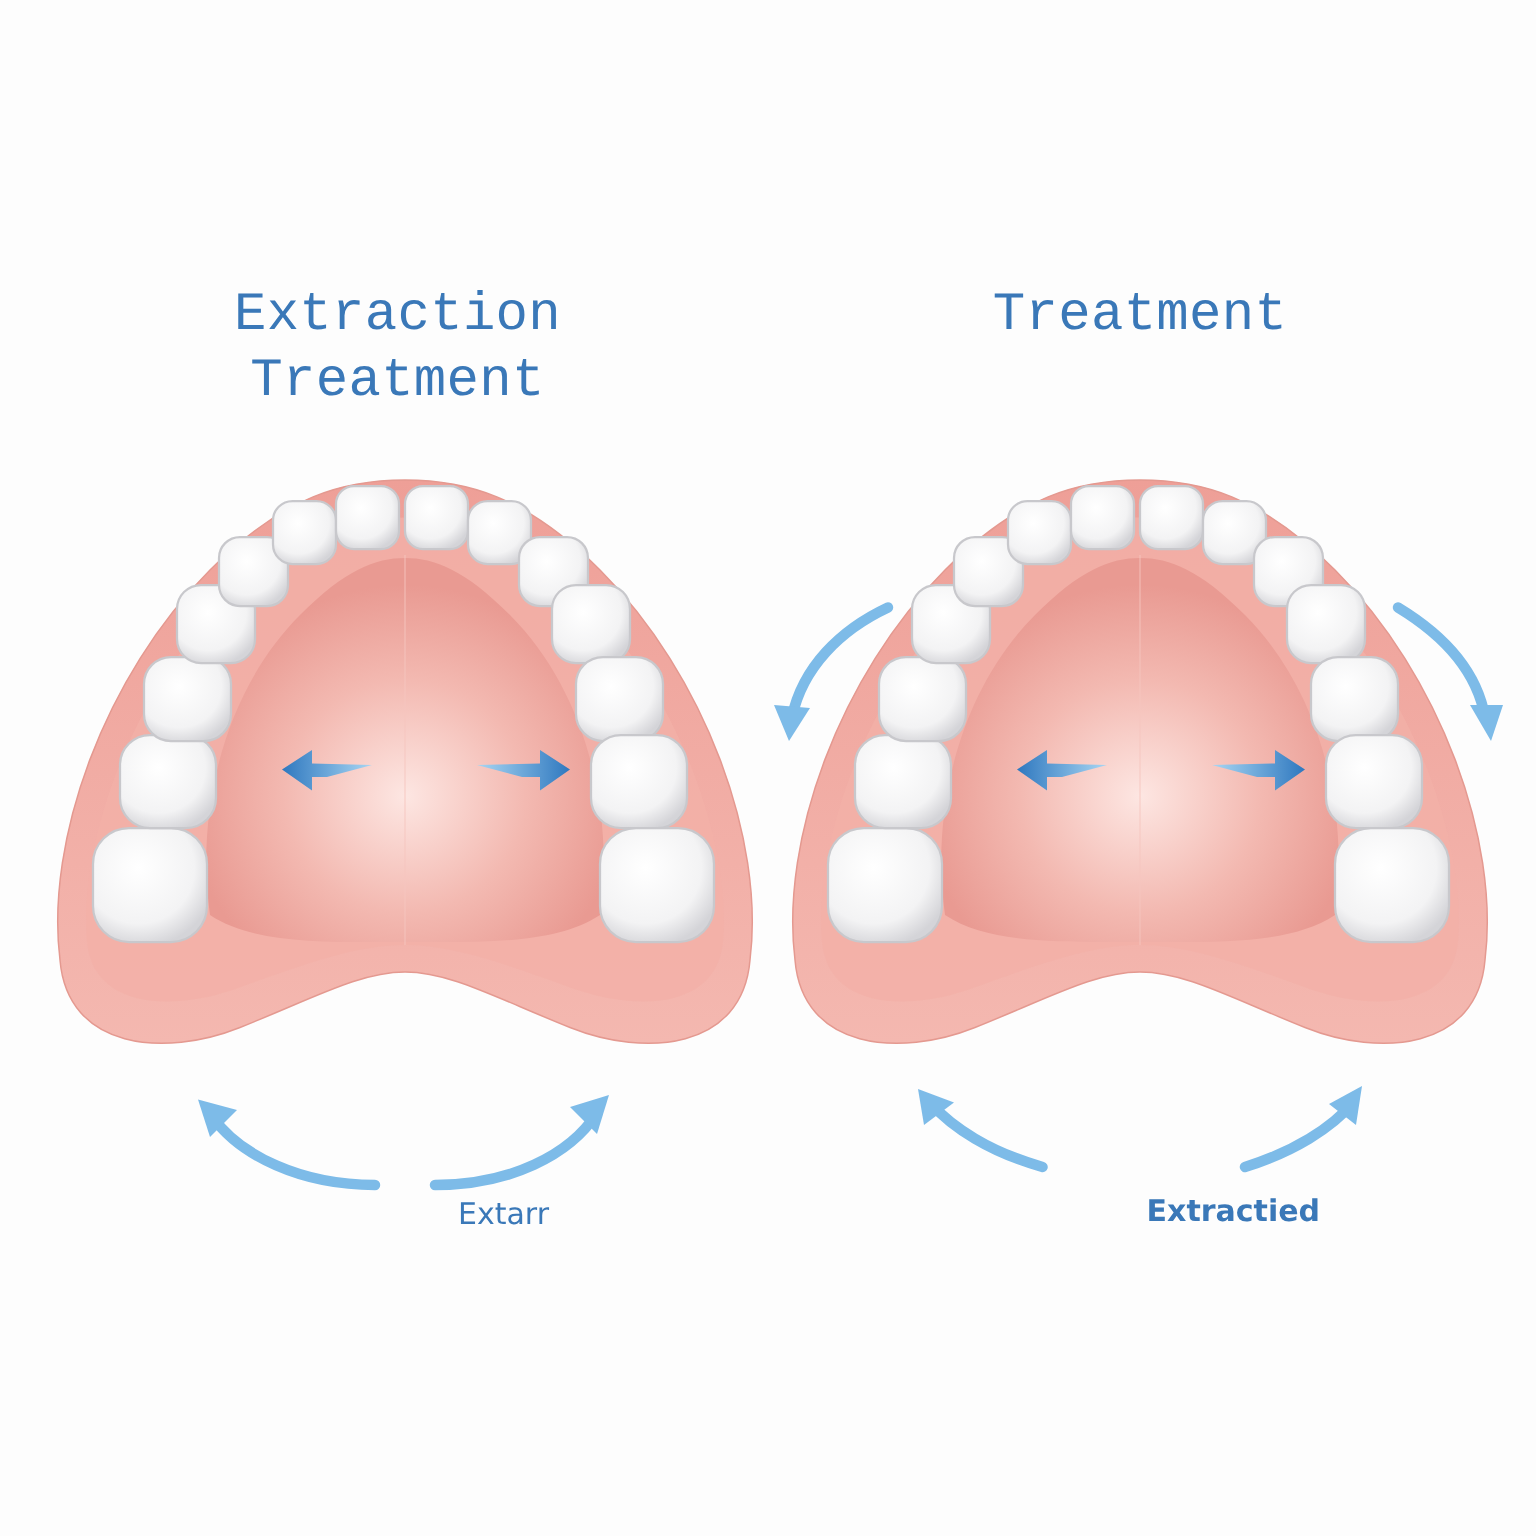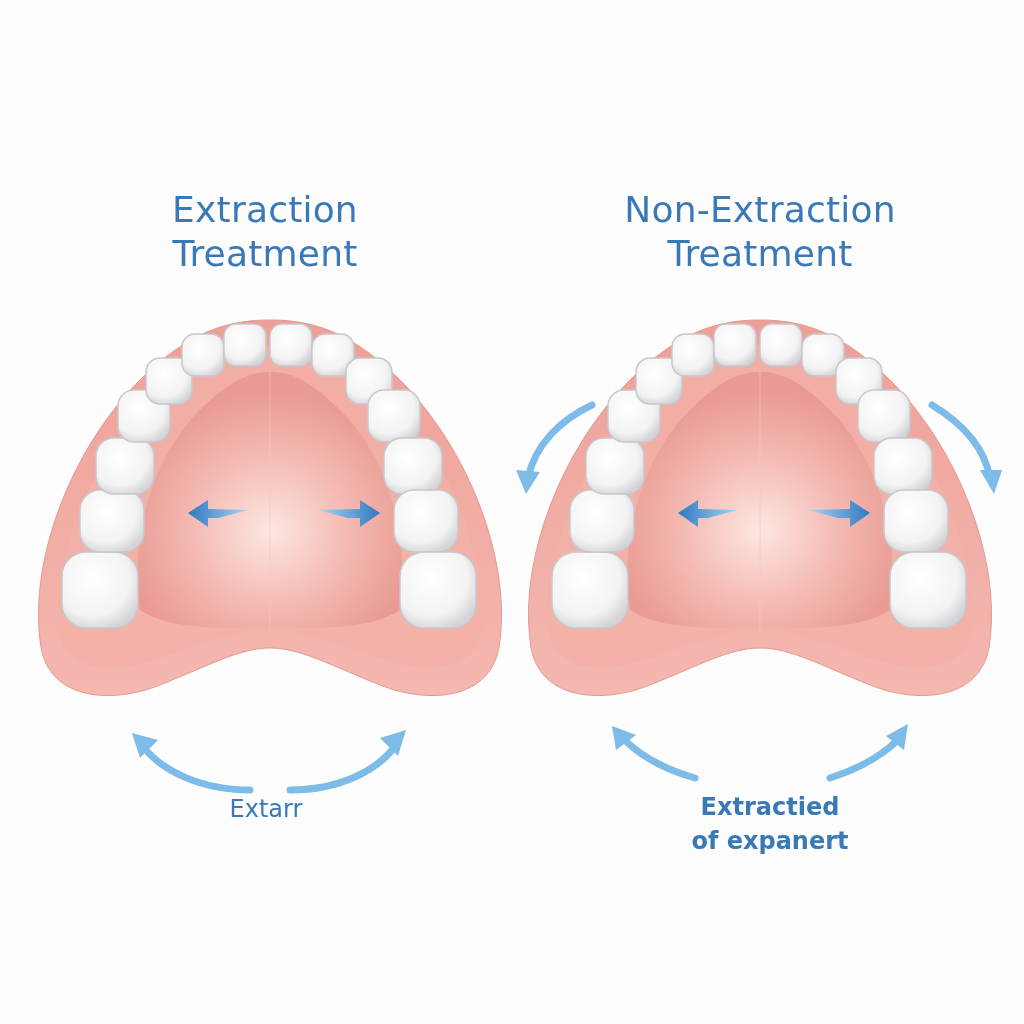--- a/index.html
+++ b/index.html
@@ -12,49 +12,48 @@
     }
     .title {
       position: absolute;
       text-align: center;
       color: #3a78b8;
       font-size: 36px;
       line-height: 44px;
       font-weight: normal;
       letter-spacing: 0.2px;
     }
-    .title span { display: block; }
+    .title span { display: block; font-family: Liberation Mono, monospace; }
     #title-left { left: 115px; width: 300px; top: 188px; }
     #title-right { left: 560px; width: 400px; top: 188px; }
 
     .caption {
       position: absolute;
-      text-align: center;
+      text-align: right;
       color: #3a78b8;
-      font-size: 24px;
+      font-size: 20px;
       line-height: 34px;
     }
     .caption span { display: block; }
     #caption-left { left: 166px; width: 200px; top: 792px; }
     #caption-right { left: 660px; width: 220px; top: 790px; font-weight: bold; }
 
     svg.arch { position: absolute; }
     #arch-left { left: 30px; top: 310px; }
     #arch-right { left: 520px; top: 310px; }
     svg.overlay { position: absolute; left: 0; top: 0; pointer-events: none; }
   </style>
 </head>
 <body>
 
 <div class="title" id="title-left">
   <span>Extraction</span>
   <span>Treatment</span>
 </div>
 <div class="title" id="title-right">
-  <span>Non-Extraction</span>
   <span>Treatment</span>
 </div>
 
 <svg width="0" height="0" style="position:absolute">
   <defs>
     <radialGradient id="palateGrad" cx="50%" cy="62%" r="55%">
       <stop offset="0%" stop-color="#fde6e2"></stop>
       <stop offset="55%" stop-color="#f3b9b1"></stop>
       <stop offset="100%" stop-color="#e99a92"></stop>
     </radialGradient>
@@ -136,14 +135,13 @@
     <polygon points="516,470 540,472 526,494"></polygon>
     <polygon points="980,470 1002,470 994,494"></polygon>
   </g>
 </svg>
 
 <div class="caption" id="caption-left">
   <span>Extarr</span>
 </div>
 <div class="caption" id="caption-right">
   <span>Extractied</span>
-  <span>of expanert</span>
 </div>
 
 </body></html>

